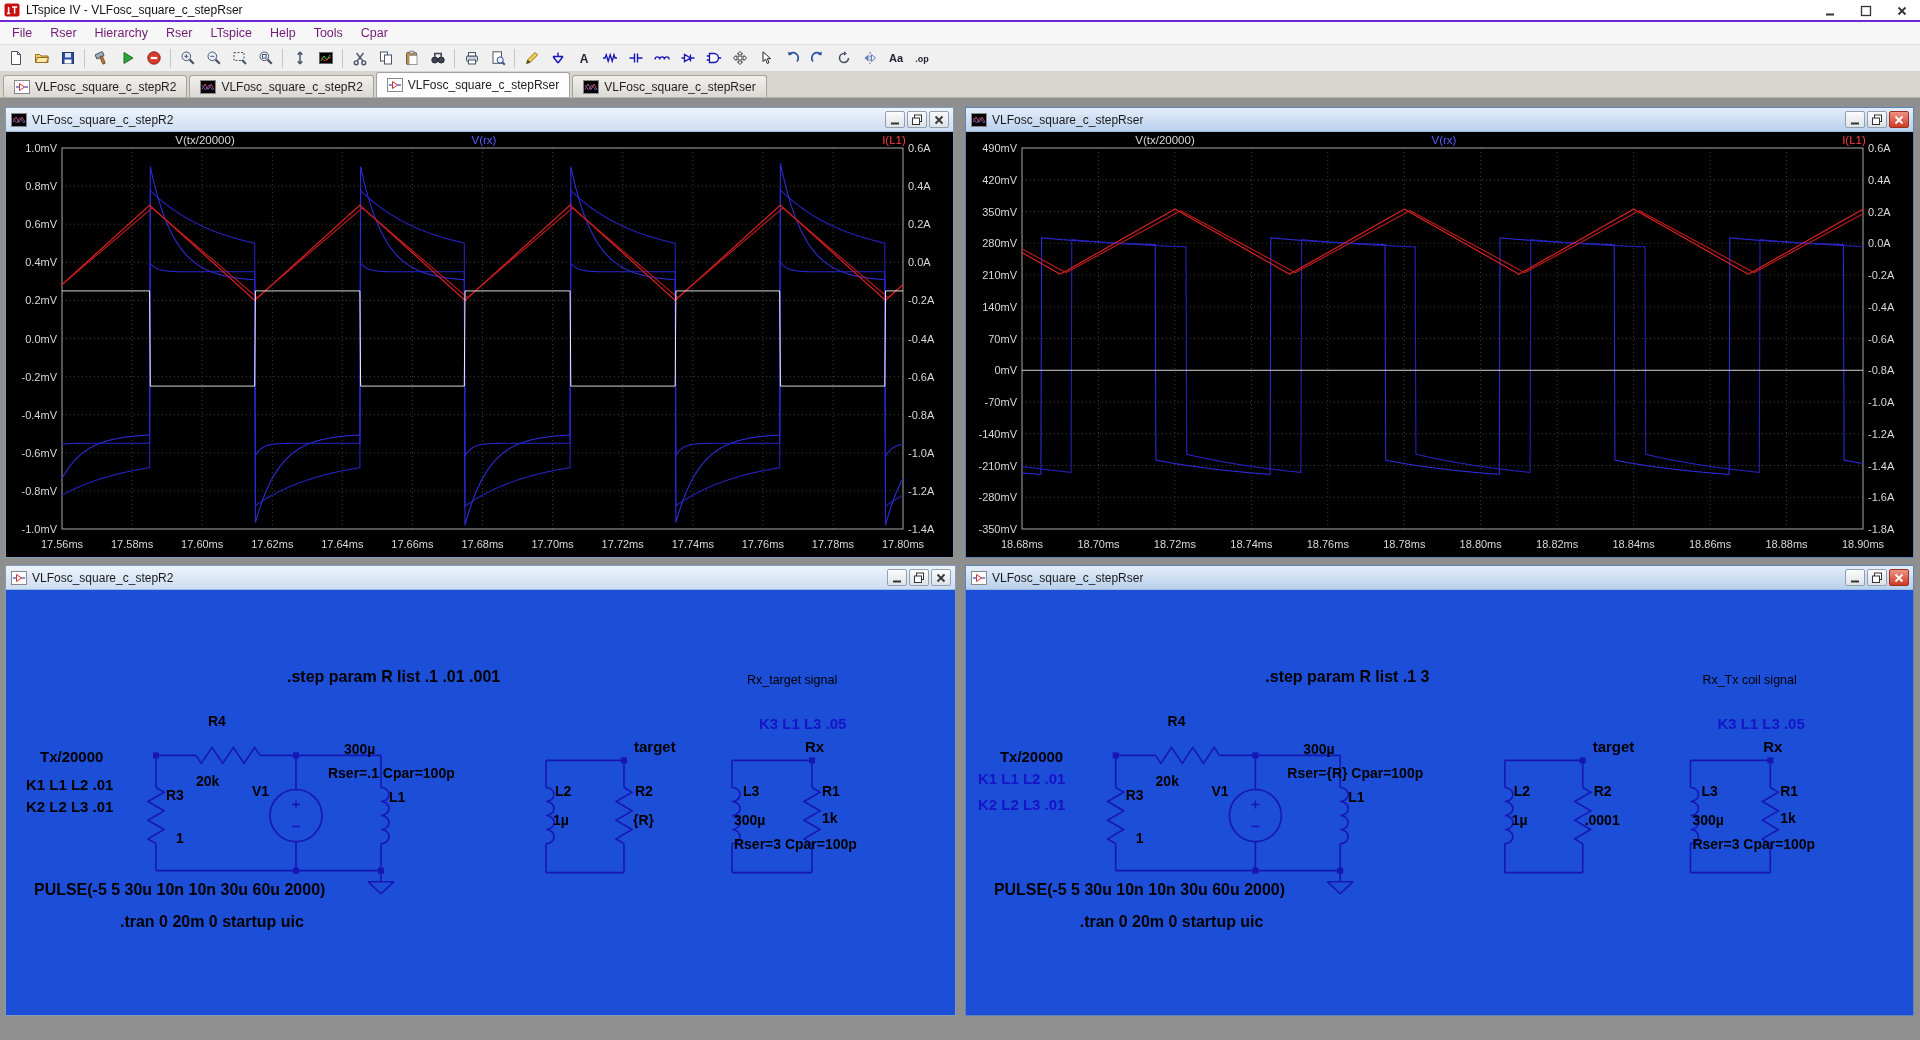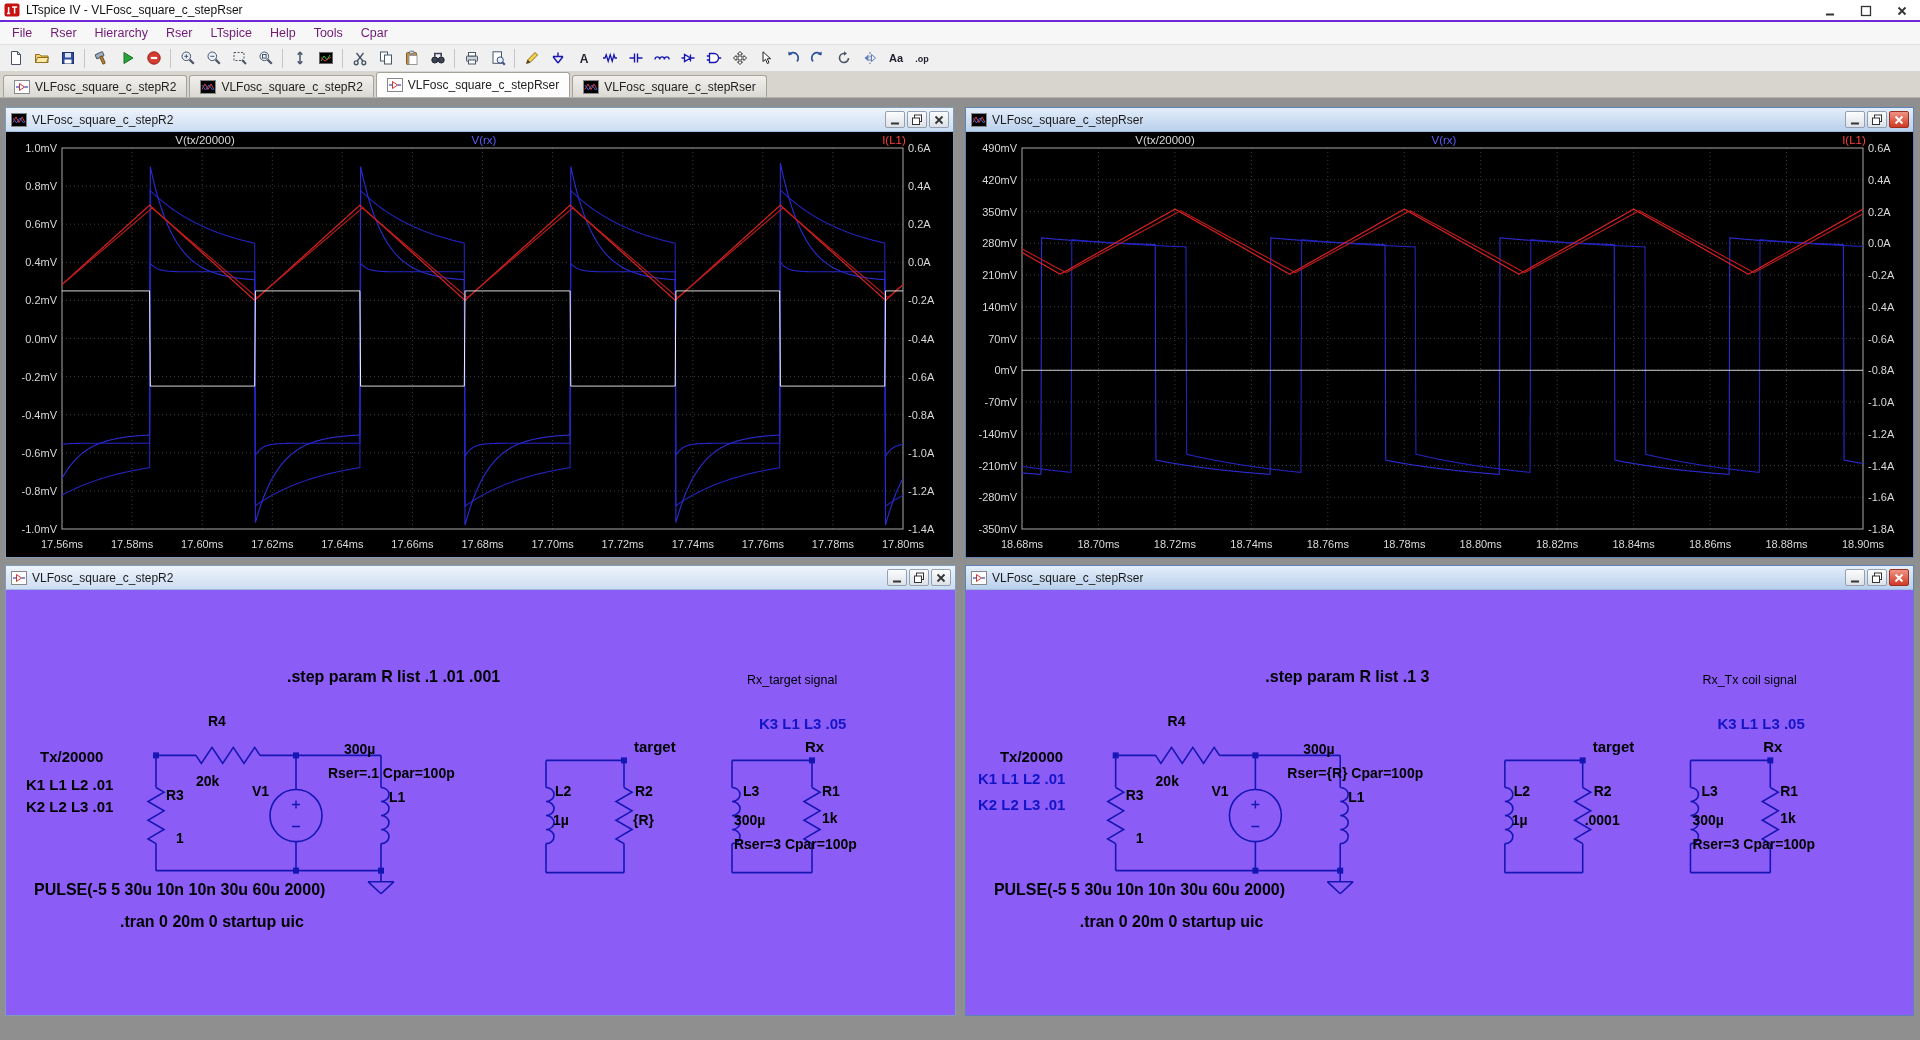--- a/index.html
+++ b/index.html
@@ -25,21 +25,21 @@
   .win{position:absolute;background:#fff;border:1px solid #7f9db9}
   .win.active{border-color:#5d84b8}
   .win-title{height:24px;background:linear-gradient(#eef4fc,#cdddf2);border-bottom:1px solid #9ebcdd;display:flex;align-items:center;gap:5px;padding:0 3px 0 5px;font-size:12px;color:#1a1a1a}
   .win.active .win-title{background:linear-gradient(#e4eefa,#b9d0ec)}
   .win-title-text{white-space:nowrap;overflow:hidden}
   .win-btns{margin-left:auto;display:flex;align-items:center;padding-right:1px}
   .win-btn{width:20px;height:17px;display:flex;align-items:center;justify-content:center;background:linear-gradient(#fcfcfc,#dde2e8);border:1px solid #93a0b0;border-radius:2px;margin-left:2px}
   .win-btn.close-active{background:linear-gradient(#ef9384,#cf3a24);border-color:#9c3020}
   .win-body{position:absolute;top:24px;left:0;right:0;bottom:0;overflow:hidden}
   .chart{position:absolute;inset:0;background:#000}
-  .schem{position:absolute;inset:0;background:#8b5cf6}
+  .schem{position:absolute;inset:0;background:#1d4ed8}
   
   .axlab{font:11px "Liberation Sans",sans-serif;fill:#d9d9d9}
   .trlab{font:11.5px "Liberation Sans",sans-serif}
   .s-dir{font:bold 16px "Liberation Sans",sans-serif;fill:#000}
   .s-lbl{font:bold 15px "Liberation Sans",sans-serif;fill:#000}
   .s-comp{font:bold 14px "Liberation Sans",sans-serif;fill:#000}
   .s-kblue{font:bold 15px "Liberation Sans",sans-serif;fill:#1414c8}
   .s-small{font:12.5px "Liberation Sans",sans-serif;fill:#000}
   .ico{display:block}
 </style>

